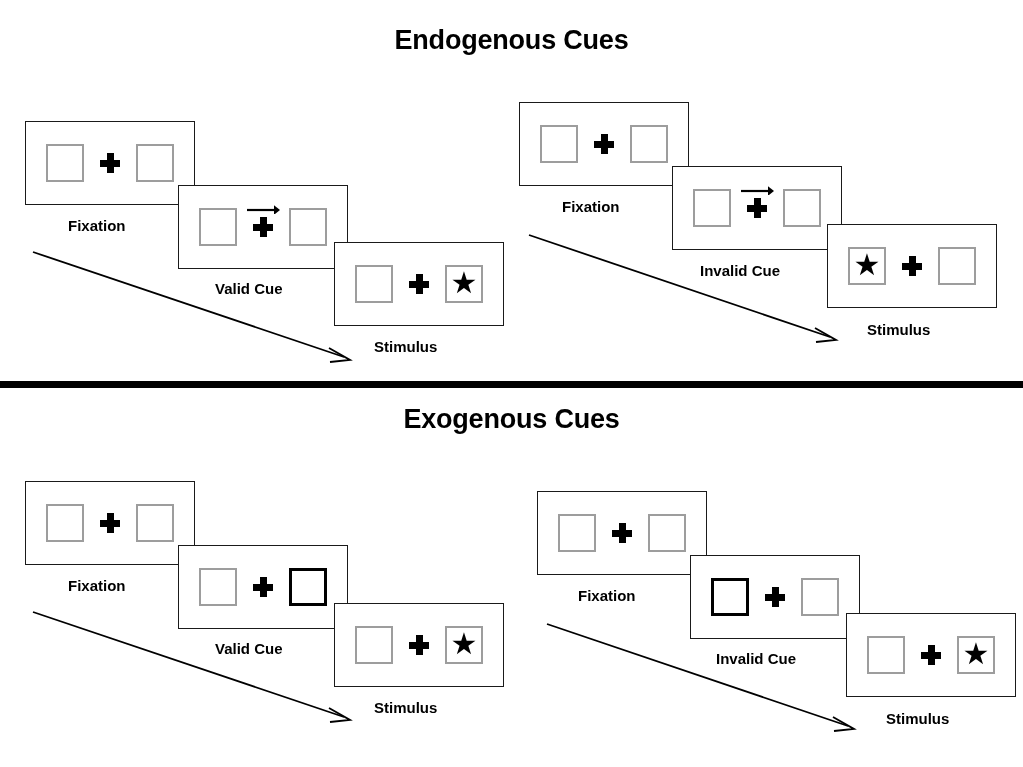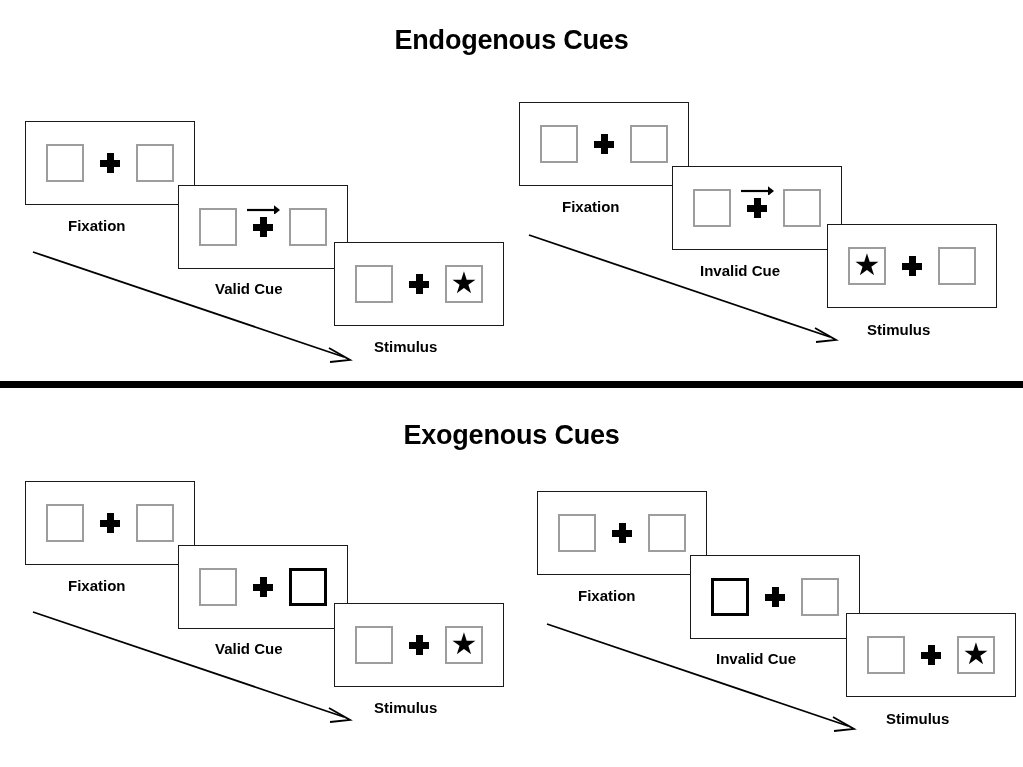--- a/index.html
+++ b/index.html
@@ -8,21 +8,21 @@
 
   .section{position:absolute;left:0;width:1023px;}
   #section-endogenous{top:0;height:386px;}
   #section-exogenous{top:392px;height:375px;}
 
   .section-title{position:absolute;width:1023px;text-align:center;
       font-size:27px;font-weight:bold;letter-spacing:-.2px;
       text-decoration:underline;text-underline-offset:4px;
       text-decoration-thickness:3px;}
   #section-endogenous .section-title{top:25px;}
-  #section-exogenous .section-title{top:28px;text-align:center;}
+  #section-exogenous .section-title{top:12px;text-align:center;}
 
   .divider{position:absolute;left:0;top:381px;width:1023px;height:7px;
       background:#000;}
 
   
   .panel{position:absolute;background:#fff;border:1.6px solid #1a1a1a;
       box-sizing:border-box;display:flex;align-items:center;
       justify-content:center;}
   .panel-inner{display:flex;align-items:center;gap:16px;position:relative;}
 

